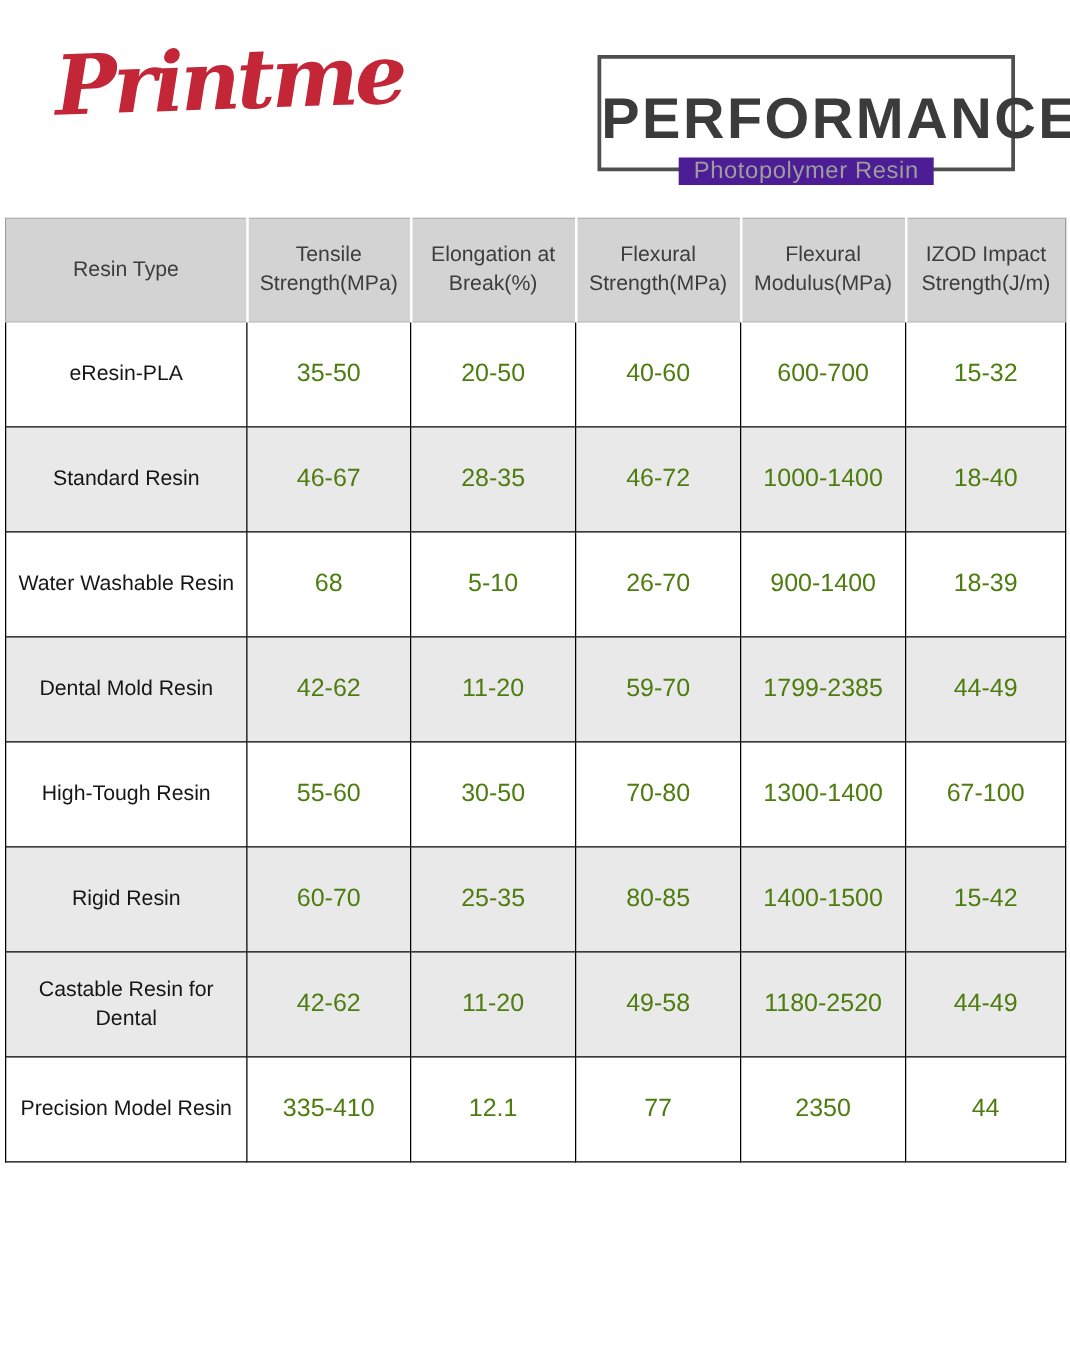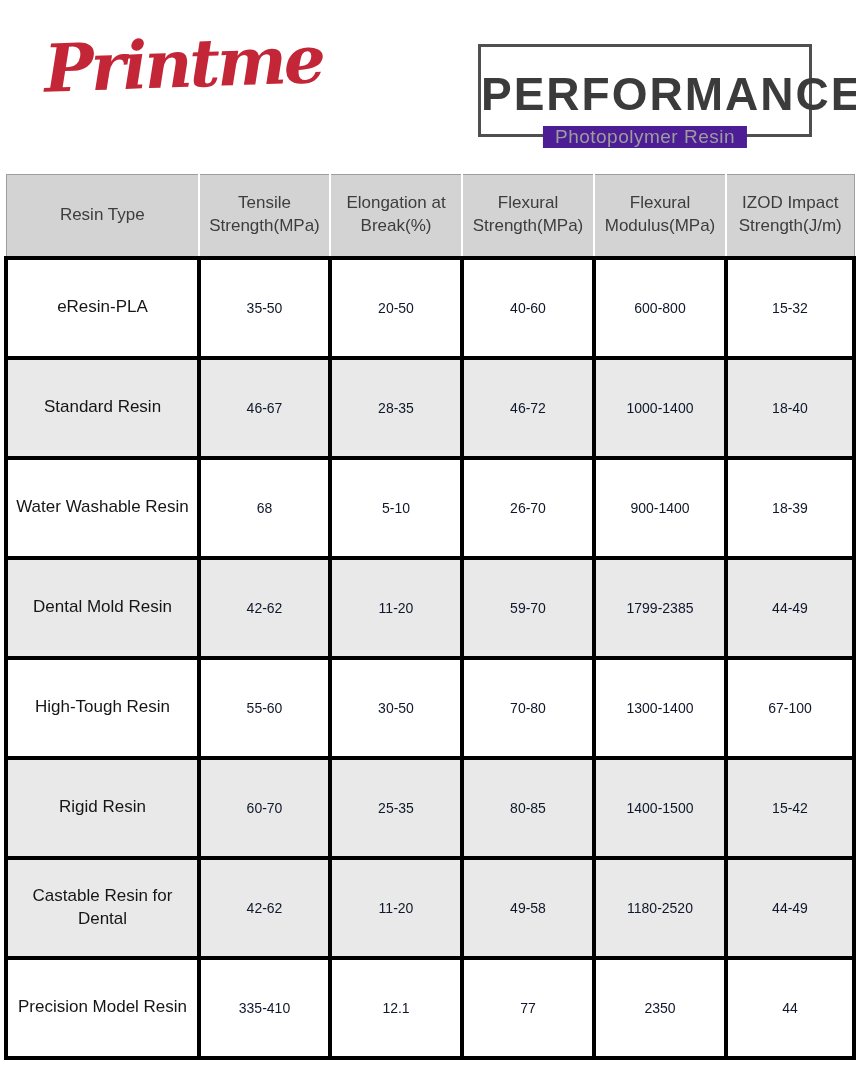--- a/index.html
+++ b/index.html
@@ -91,34 +91,34 @@
     color: #3d3d3d;
     border-top: 1px solid #9e9e9e;
     border-bottom: 1px solid #bdbdbd;
     border-left: 2px solid #ffffff;
     border-right: 2px solid #ffffff;
   }
   .perf thead th:first-child { border-left: 1px solid #9e9e9e; }
   .perf thead th:last-child  { border-right: 1px solid #9e9e9e; }
 
   .perf tbody td {
-    height: 100px;
-    border: 4px solid #000000;
+    height: 84px;
+    border: 1px solid #000000;
     background: var(--row-bg, #ffffff);
   }
   .perf tbody tr.alt td { background: var(--alt-row-bg, #e9e9e9); }
 
   .perf td.resin-name {
     font-size: 17px;
     color: #161616;
     line-height: 1.35;
   }
   .perf td.val {
-    font-size: 14px;
-    color: #0f172a;
+    font-size: 20px;
+    color: #4d7c0f;
   }
 </style>
 </head>
 <body>
 
 <div class="header-area">
   <div class="logo">Printme</div>
 
   <div class="banner">
     <div class="banner-title">PERFORMANCE</div>
@@ -144,21 +144,21 @@
         <th>Flexural Modulus(MPa)</th>
         <th>IZOD Impact Strength(J/m)</th>
       </tr>
   </thead>
   <tbody>
       <tr>
         <td class="resin-name">eResin-PLA</td>
         <td class="val">35-50</td>
         <td class="val">20-50</td>
         <td class="val">40-60</td>
-        <td class="val">600-800</td>
+        <td class="val">600-700</td>
         <td class="val">15-32</td>
       </tr>
       <tr class="alt">
         <td class="resin-name">Standard Resin</td>
         <td class="val">46-67</td>
         <td class="val">28-35</td>
         <td class="val">46-72</td>
         <td class="val">1000-1400</td>
         <td class="val">18-40</td>
       </tr>

